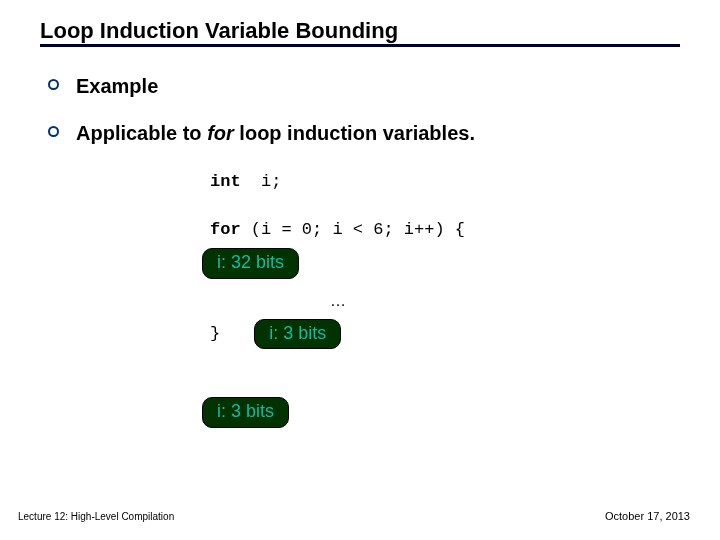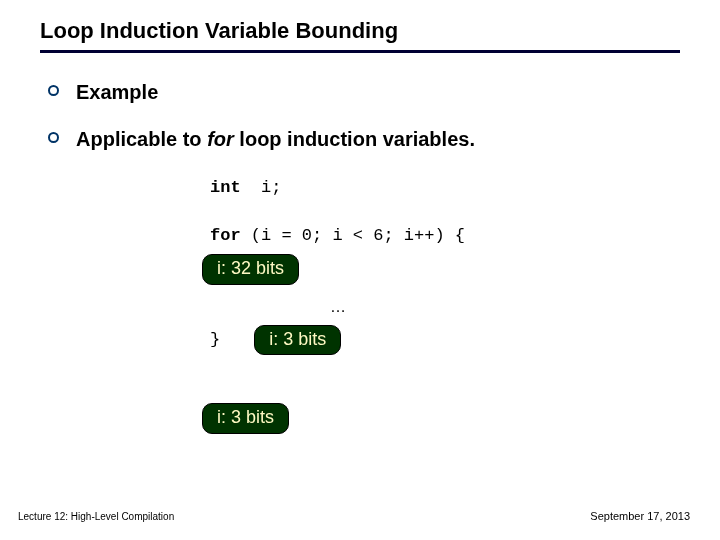--- a/index.html
+++ b/index.html
@@ -14,21 +14,20 @@
   .slide {
     padding: 18px 40px 0 40px;
     width: 100%;
     height: 100%;
     position: relative;
   }
   .title {
     font-size: 22px;
     font-weight: bold;
     color: #000;
-    padding-bottom: 6px;
     border-bottom: 3px solid #000033;
     margin-bottom: 28px;
   }
   .bullets {
     list-style: none;
     padding-left: 8px;
   }
   .bullets li {
     position: relative;
     padding-left: 28px;
@@ -53,21 +52,21 @@
     font-size: 17px;
     line-height: 1.5;
     color: #000;
     position: relative;
   }
   .code-line { white-space: pre; }
   .kw { font-weight: bold; }
   .box {
     display: inline-block;
     background: #003300;
-    color: #fef9c3;
+    color: #14b8a6;
     border: 1px solid #000;
     border-radius: 10px;
     padding: 3px 14px 4px 14px;
     font-family: "Comic Sans MS", "Segoe Script", cursive, sans-serif;
     font-size: 18px;
     line-height: 1.2;
     font-weight: normal;
   }
   .box-row1 { margin-top: 6px; margin-left: -8px; }
   .dots { margin: 10px 0 6px 120px; font-family: Arial, sans-serif; font-size: 16px; }
@@ -120,14 +119,14 @@
       <span class="code-line">}</span>
       <span class="box">i: 3 bits</span>
     </div>
 
     <div class="box-row3">
       <span class="box">i: 3 bits</span>
     </div>
   </div>
 
   <div class="footer-left">Lecture 12: High-Level Compilation</div>
-  <div class="footer-right">September 17, 2013</div>
+  <div class="footer-right">October 17, 2013</div>
 </div>
 
 </body></html>

